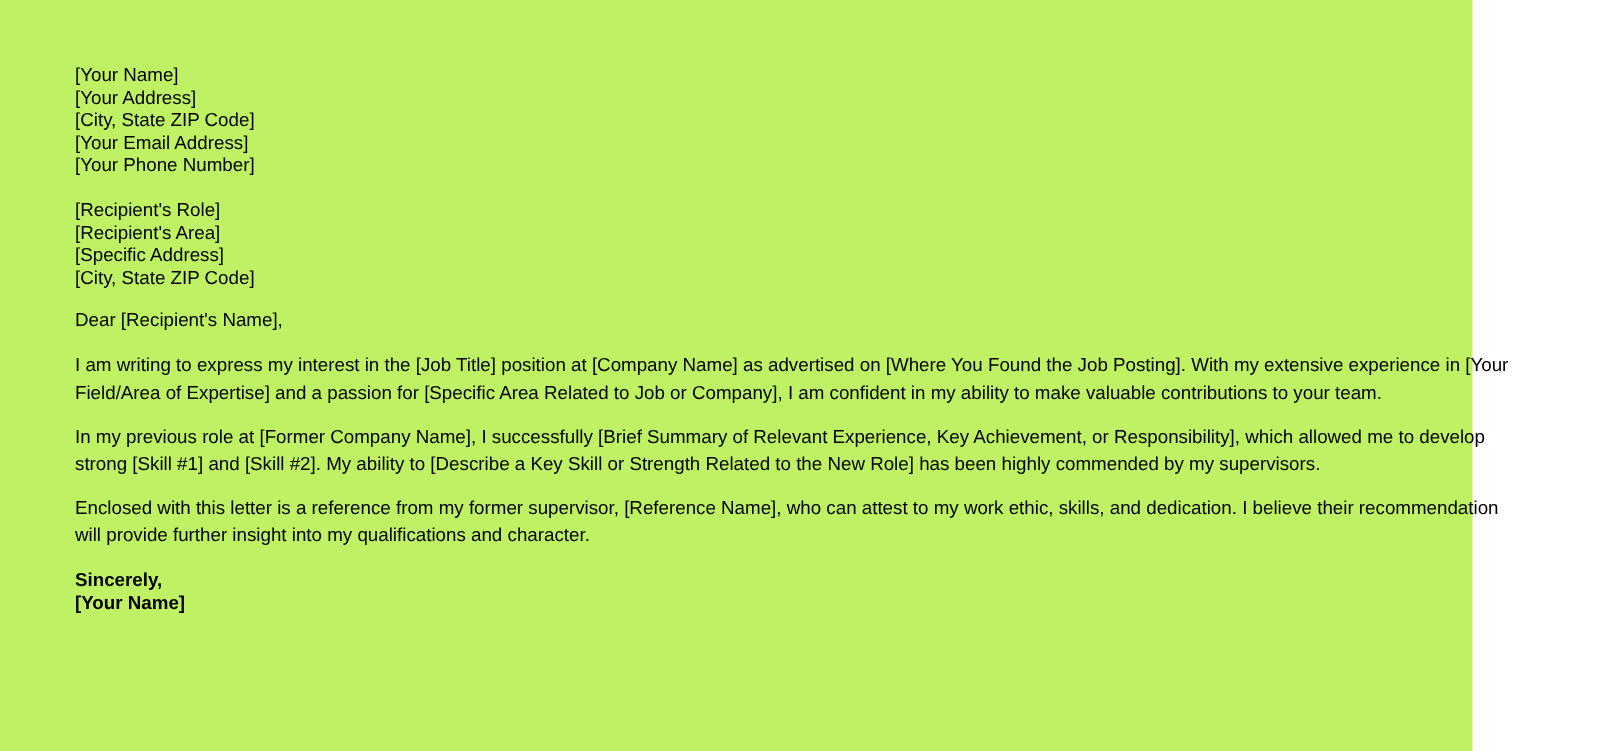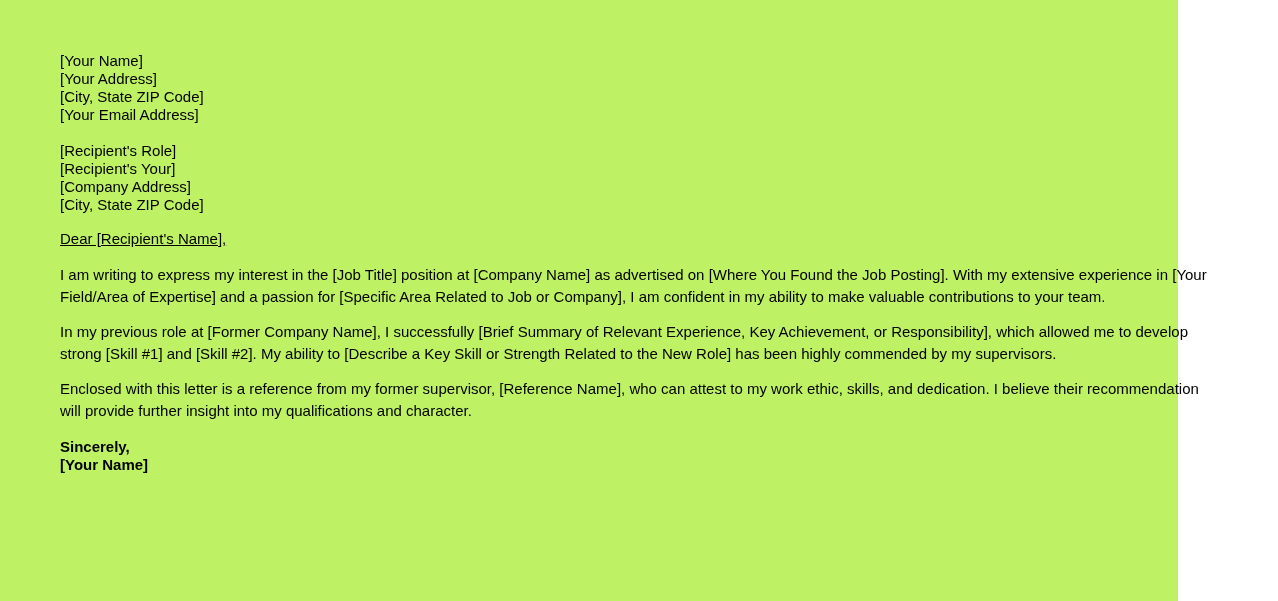--- a/index.html
+++ b/index.html
@@ -34,21 +34,20 @@
     white-space: pre;
   }
   .spacer-sm {
     height: 18px;
   }
   .spacer-md {
     height: 16px;
   }
   .salutation {
     margin: 0;
-    text-decoration: underline;
   }
   .para {
     margin: 0;
     line-height: 22px;
   }
   .para + .para {
     margin-top: 13px;
   }
   .closing {
     margin: 0;
@@ -60,28 +59,29 @@
 <body>
 
 <div class="page">
   <div class="letter">
 
     <div class="block">
       <div class="line">[Your Name]</div>
       <div class="line">[Your Address]</div>
       <div class="line">[City, State ZIP Code]</div>
       <div class="line">[Your Email Address]</div>
+      <div class="line">[Your Phone Number]</div>
     </div>
 
     <div class="spacer-sm"></div>
 
     <div class="block">
       <div class="line">[Recipient's Role]</div>
-      <div class="line">[Recipient's Your]</div>
-      <div class="line">[Company Address]</div>
+      <div class="line">[Recipient's Area]</div>
+      <div class="line">[Specific Address]</div>
       <div class="line">[City, State ZIP Code]</div>
     </div>
 
     <div class="spacer-md"></div>
 
     <p class="salutation">Dear [Recipient's Name],</p>
 
     <div class="spacer-md"></div>
 
     <p class="para">I am writing to express my interest in the [Job Title] position at [Company Name] as advertised on [Where You Found the Job Posting]. With my extensive experience in [Your Field/Area of Expertise] and a passion for [Specific Area Related to Job or Company], I am confident in my ability to make valuable contributions to your team.</p>

